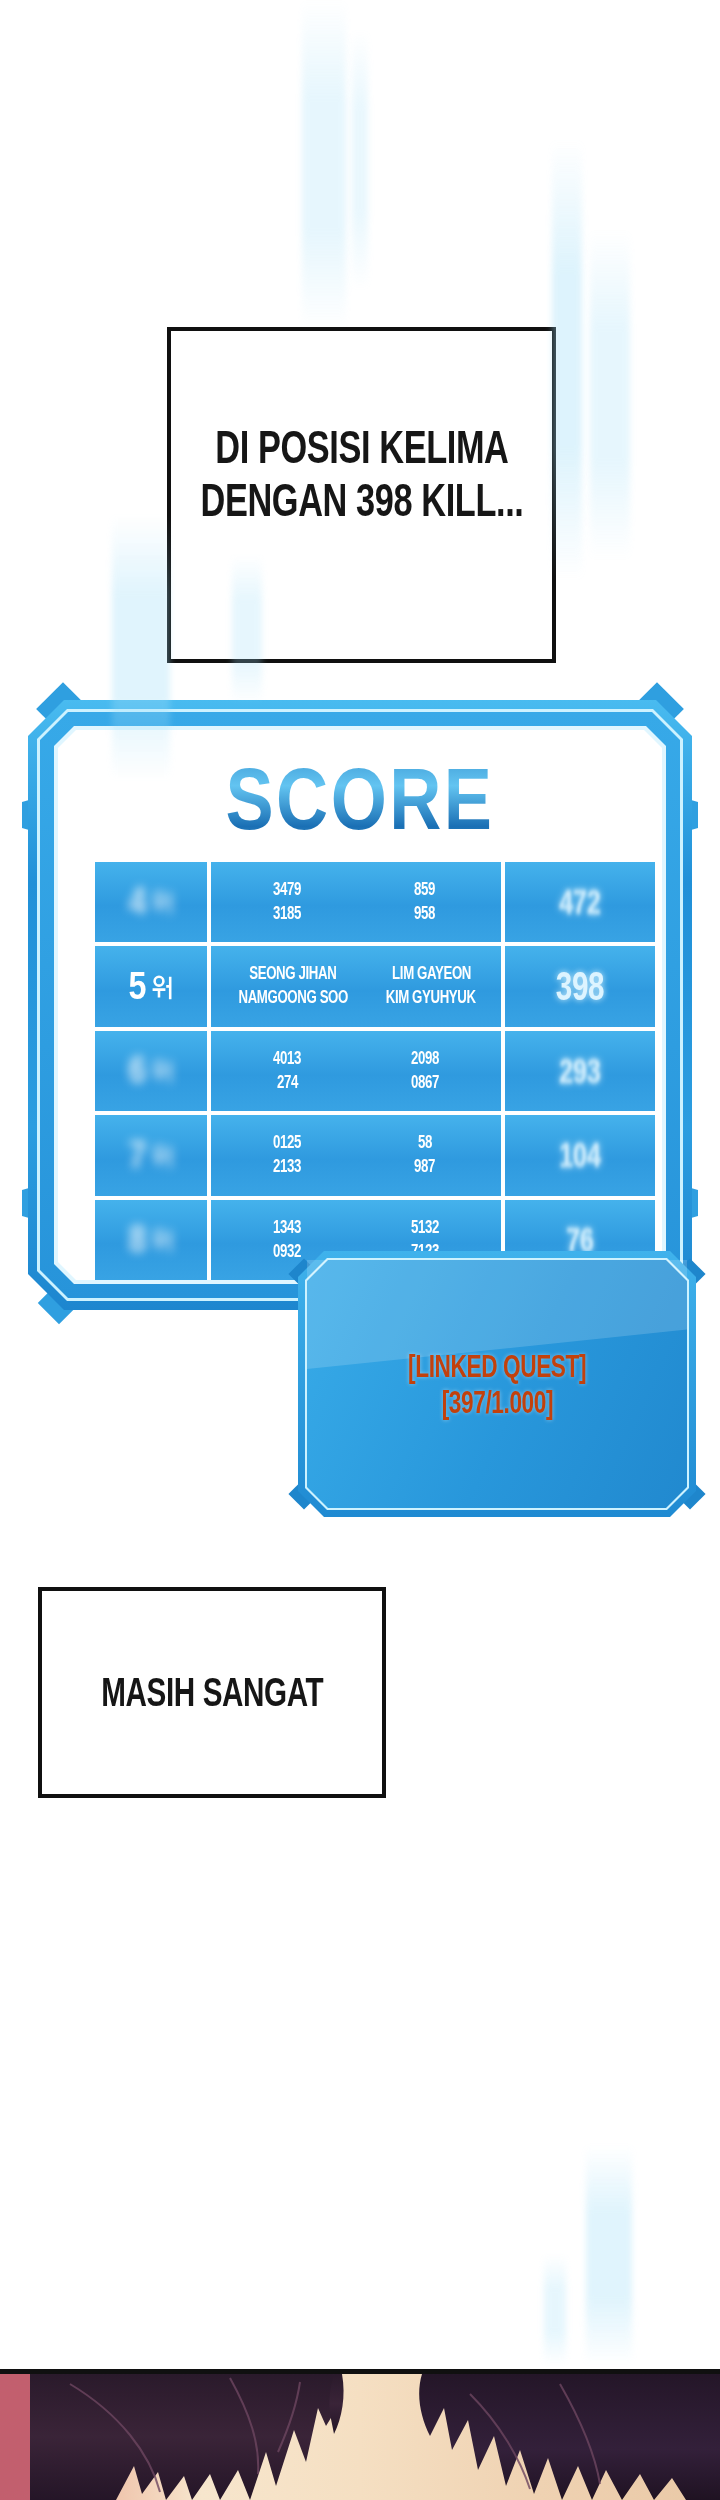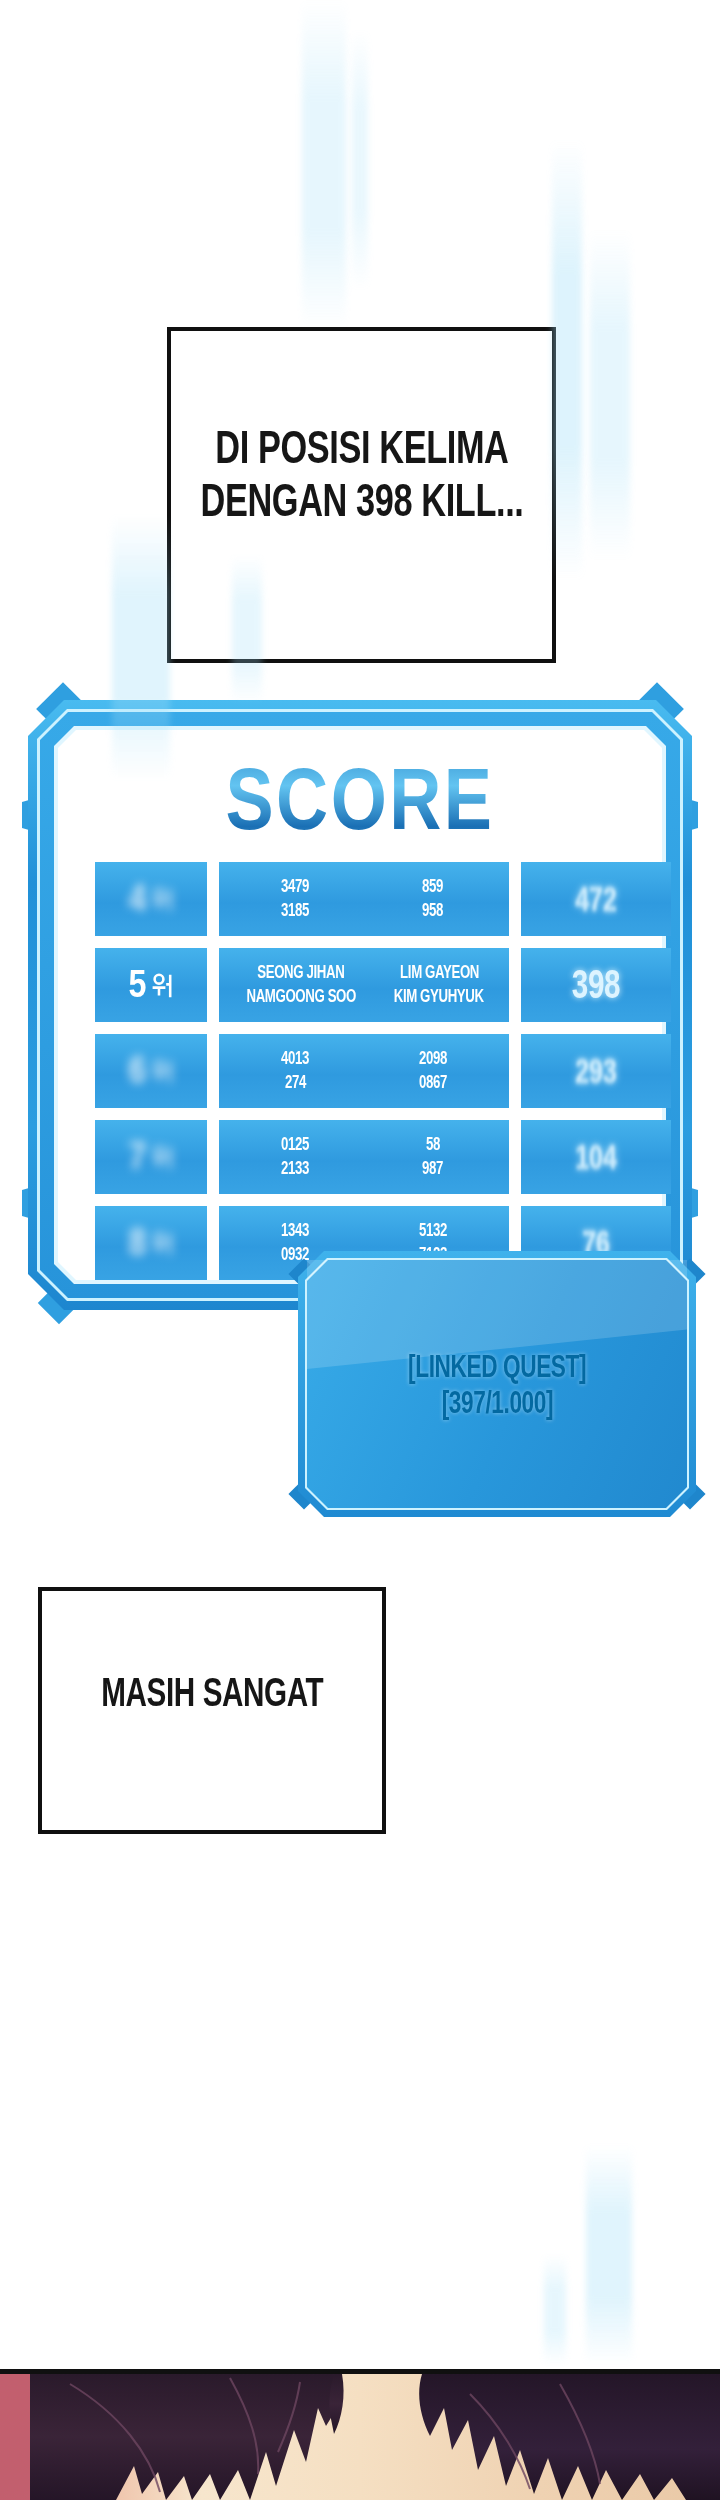--- a/index.html
+++ b/index.html
@@ -12,21 +12,21 @@
                    rgba(160,222,248,.65) 70%,rgba(175,228,250,0) 100%);}
 
   
   .bubble{position:absolute;background:#fff;border:4px solid #101010;z-index:2;
           display:flex;flex-direction:column;align-items:center;justify-content:center;}
   .comic-line{text-align:center;color:#161616;font-weight:bold;white-space:nowrap;}
   .cond{display:inline-block;transform:scaleX(.78) scaleY(1.06);transform-origin:center;
         letter-spacing:-0.5px;}
   .bubble1{left:167px;top:327px;width:381px;height:284px;padding-bottom:44px;}
   .bubble1 .comic-line{font-size:44px;line-height:53px;}
-  .bubble2{left:38px;top:1587px;width:340px;height:203px;padding-bottom:36px;}
+  .bubble2{left:38px;top:1587px;width:340px;height:203px;}
   .bubble2 .comic-line{font-size:38px;line-height:55px;}
 
   
   .oct{clip-path:polygon(var(--c) 0,calc(100% - var(--c)) 0,100% var(--c),
        100% calc(100% - var(--c)),calc(100% - var(--c)) 100%,var(--c) 100%,
        0 calc(100% - var(--c)),0 var(--c));}
   .lay{position:absolute;}
 
   
   .score-panel{position:absolute;left:28px;top:700px;width:664px;height:610px;z-index:2;}
@@ -42,21 +42,21 @@
   .f3{inset:12px;--c:28px;background:linear-gradient(180deg,#37a9e8,#2794da);}
   .f4{inset:26px;--c:20px;background:#e0f6ff;}
   .f5{inset:30px;--c:18px;background:#ffffff;}
   .score-content{position:absolute;inset:30px;z-index:2;display:flex;flex-direction:column;justify-content:center;}
   .score-title{height:112px;display:flex;align-items:center;justify-content:center;padding-top:14px;
       font-weight:bold;font-size:88px;letter-spacing:3px;
       background:linear-gradient(180deg,#2b87c8 5%,#63c4f1 45%,#1a6fb4 78%,#4fadde 100%);
       -webkit-background-clip:text;background-clip:text;color:transparent;
       transform:scaleX(.82);transform-origin:center;}
   .score-table{margin:8px auto 0;width:530px;height:427px;display:grid;
-      grid-template-columns:112px 1fr 150px;grid-auto-rows:1fr;gap:12px;}
+      grid-template-columns:112px 1fr 150px;grid-auto-rows:1fr;gap:4px;}
   .cell{background:linear-gradient(180deg,#45b2ec 0%,#2f9adf 55%,#38a3e4 100%);
         display:flex;align-items:center;justify-content:center;position:relative;}
   .rank-wrap{display:flex;align-items:center;gap:3px;color:#fff;font-weight:bold;font-size:38px;}
   .rank-num{transform:scaleX(.85);}
   .wi{width:24px;height:30px;stroke:#fff;stroke-width:3.2;fill:none;margin-top:3px;}
   .names-cell{display:grid;grid-template-columns:1fr 1fr;column-gap:10px;row-gap:4px;
       align-content:center;justify-items:center;padding:0 12px;}
   .nm{color:#fff;font-weight:bold;font-size:17px;white-space:nowrap;}
   .score-val{color:#ddf4ff;font-weight:bold;font-size:33px;
       text-shadow:0 0 7px rgba(220,245,255,.95);}
@@ -69,21 +69,21 @@
   .qtab{position:absolute;width:22px;height:22px;background:#1e86cc;transform:rotate(45deg);}
   .qtab.tl{left:-5px;top:12px;} .qtab.tr{right:-5px;top:12px;}
   .qtab.bl{left:-5px;bottom:12px;} .qtab.br{right:-5px;bottom:12px;}
   .q1{inset:0;--c:26px;background:linear-gradient(180deg,#3fb2ec,#1f8ad2);}
   .q2{inset:7px;--c:22px;background:#cdf2ff;}
   .q3{inset:9px;--c:21px;background:linear-gradient(115deg,#38abe8 0%,#2897db 55%,#2189cf 100%);}
   .q-gloss{inset:9px;--c:21px;background:rgba(255,255,255,.16);
       clip-path:polygon(0 0,100% 0,100% 28%,0 44%);}
   .quest-text{position:absolute;inset:0;z-index:2;display:flex;flex-direction:column;
       align-items:center;justify-content:center;}
-  .quest-line{color:#0369a1;font-weight:bold;font-size:29px;line-height:36px;white-space:nowrap;
+  .quest-line{color:#c2410c;font-weight:bold;font-size:29px;line-height:36px;white-space:nowrap;
       text-shadow:0 0 5px rgba(255,255,255,.45);}
 
   
   .art-panel{position:absolute;left:0;top:2369px;width:720px;height:131px;
       border-top:5px solid #101010;box-sizing:border-box;overflow:hidden;z-index:2;}
 </style>
 </head>
 <body>
 
 <div class="page">

